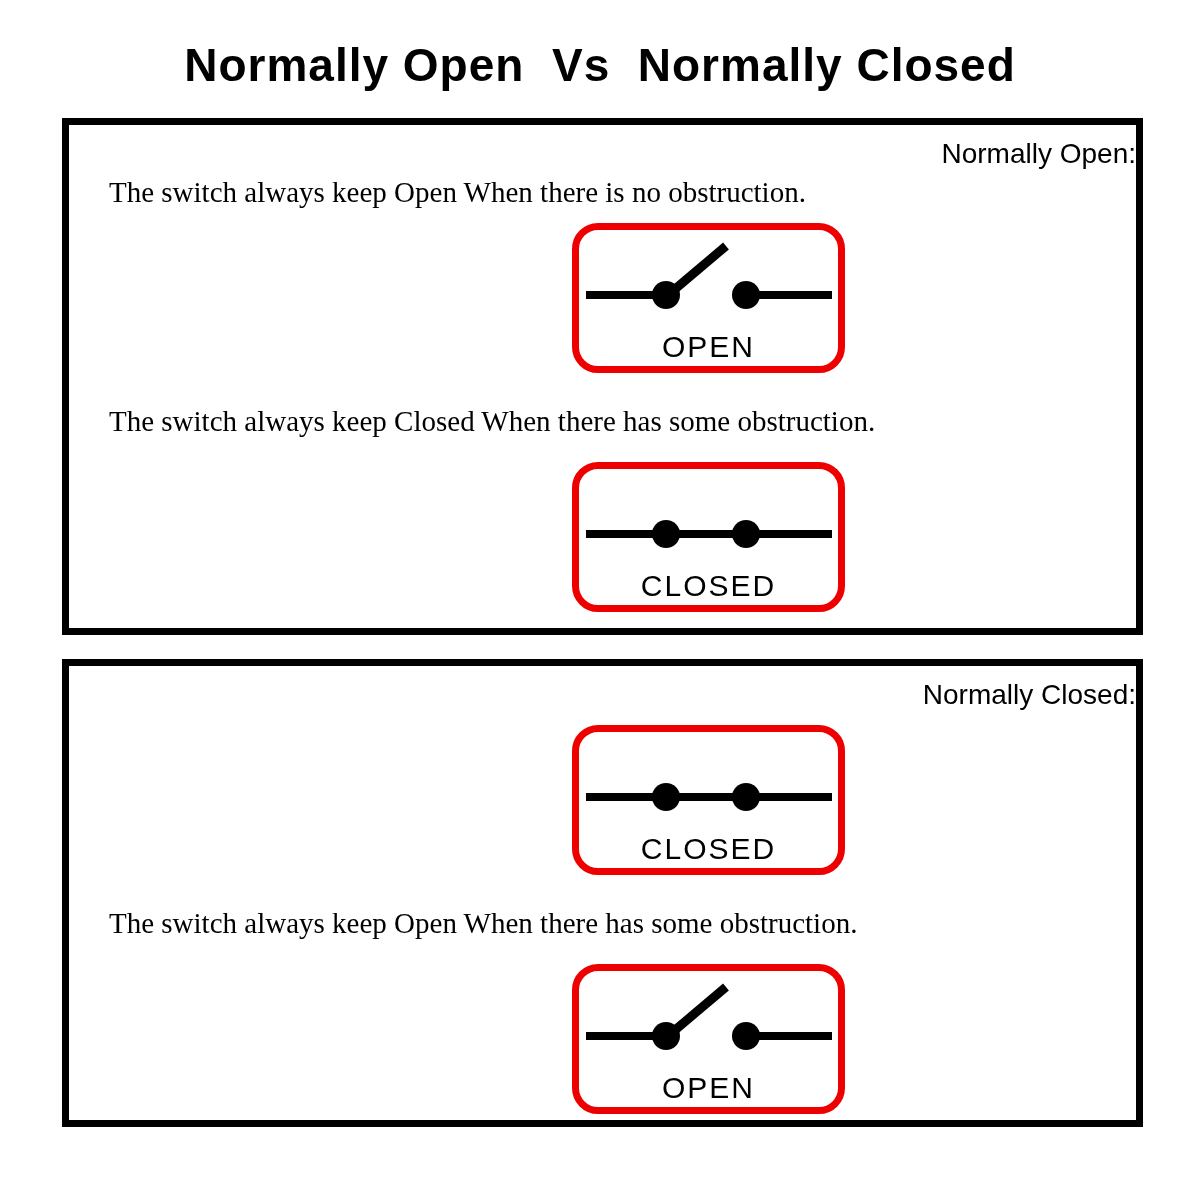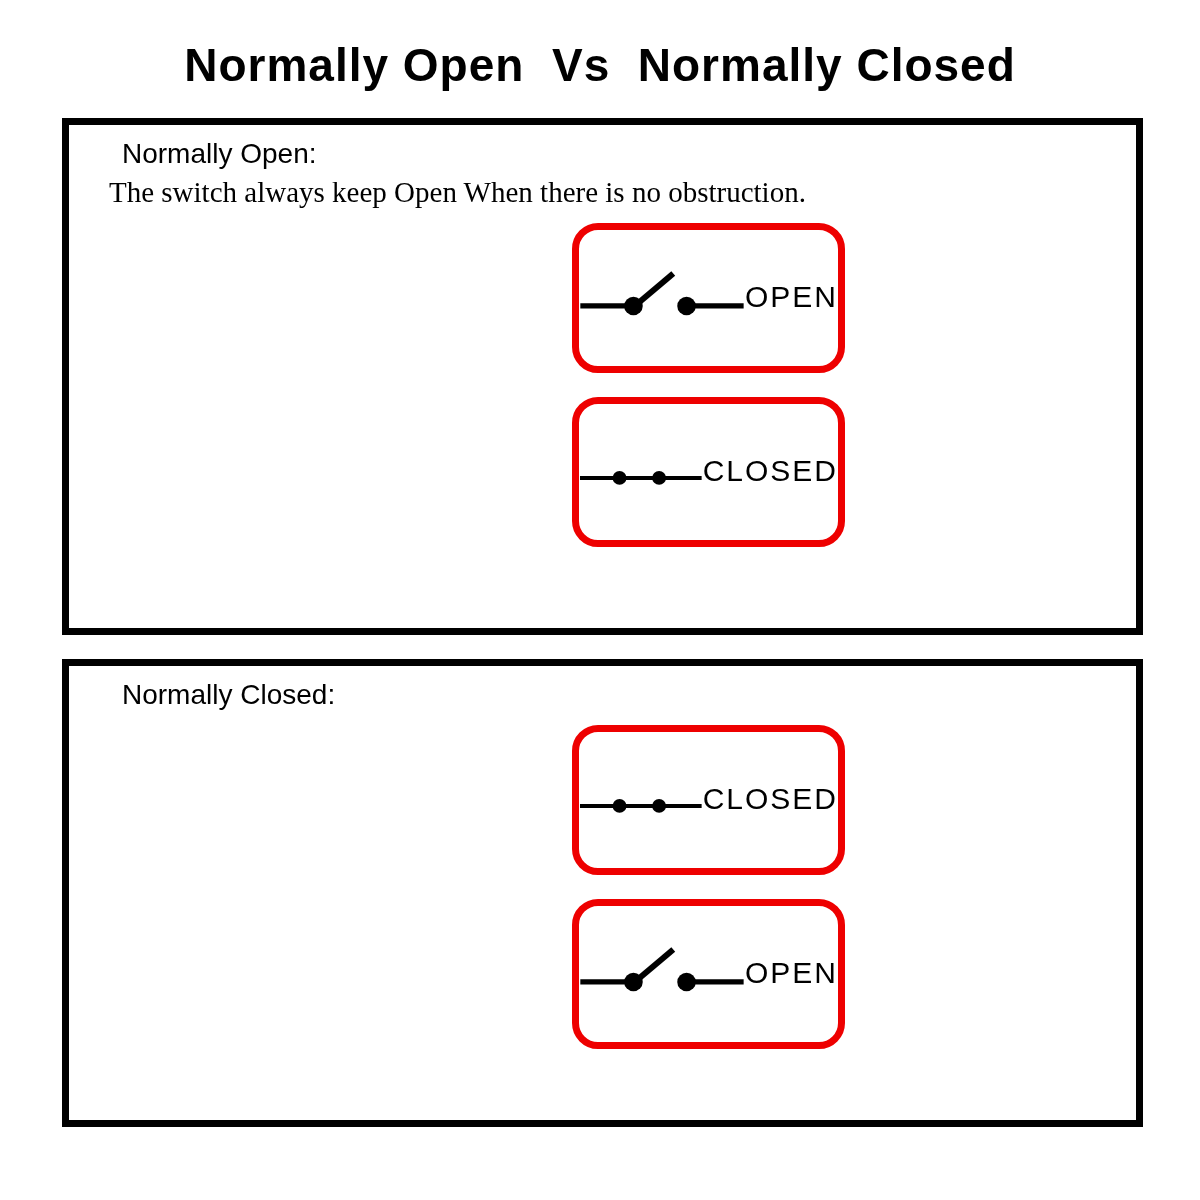--- a/index.html
+++ b/index.html
@@ -33,38 +33,40 @@
     border: 7px solid #000000;
     background: #ffffff;
     box-sizing: border-box;
   }
   .panel-1 { top: 118px; height: 517px; }
   .panel-2 { top: 659px; height: 468px; }
   .panel-heading {
     margin: 13px 0 0 53px;
     font-size: 28px;
     line-height: 32px;
+    text-align: right;
   }
   .panel-text {
     margin: 5px 0 0 40px;
     font-size: 29px;
     line-height: 34px;
     font-family: Liberation Serif, serif;
   }
   .panel-text.second { margin-top: 31px; }
   .switch-card {
     margin-top: 14px;
     margin-left: 503px;
     width: 273px;
     height: 150px;
     box-sizing: border-box;
     border: 7px solid #ee0000;
     border-radius: 26px;
     background: #ffffff;
     display: flex;
+    flex-direction: column;
     align-items: center;
     justify-content: center;
   }
   .switch-card.second { margin-top: 24px; }
   .switch-svg {
     display: block;
     width: 250px;
     height: 100px;
   }
   .switch-svg line {
@@ -98,20 +100,21 @@
         <line x1="2" y1="62" x2="82" y2="62"></line>
         <line class="mid" x1="82" y1="62" x2="162" y2="62"></line>
         <line class="lever" x1="84" y1="62" x2="142" y2="13"></line>
         <line x1="162" y1="62" x2="248" y2="62"></line>
         <circle cx="82" cy="62" r="14"></circle>
         <circle cx="162" cy="62" r="14"></circle>
       </svg>
       <div class="switch-label">OPEN</div>
     </div>
 
+    <div class="panel-text second">The switch always keep Closed When there has some obstruction.</div>
 
     <div class="switch-card second" data-state="closed">
       <svg class="switch-svg" viewBox="0 0 250 100" aria-hidden="true">
         <line x1="2" y1="62" x2="82" y2="62"></line>
         <line class="mid" x1="82" y1="62" x2="162" y2="62"></line>
         <line class="lever" x1="84" y1="62" x2="142" y2="13"></line>
         <line x1="162" y1="62" x2="248" y2="62"></line>
         <circle cx="82" cy="62" r="14"></circle>
         <circle cx="162" cy="62" r="14"></circle>
       </svg>
@@ -127,20 +130,21 @@
         <line x1="2" y1="62" x2="82" y2="62"></line>
         <line class="mid" x1="82" y1="62" x2="162" y2="62"></line>
         <line class="lever" x1="84" y1="62" x2="142" y2="13"></line>
         <line x1="162" y1="62" x2="248" y2="62"></line>
         <circle cx="82" cy="62" r="14"></circle>
         <circle cx="162" cy="62" r="14"></circle>
       </svg>
       <div class="switch-label">CLOSED</div>
     </div>
 
+    <div class="panel-text second">The switch always keep Open When there has some obstruction.</div>
 
     <div class="switch-card second" data-state="open">
       <svg class="switch-svg" viewBox="0 0 250 100" aria-hidden="true">
         <line x1="2" y1="62" x2="82" y2="62"></line>
         <line class="mid" x1="82" y1="62" x2="162" y2="62"></line>
         <line class="lever" x1="84" y1="62" x2="142" y2="13"></line>
         <line x1="162" y1="62" x2="248" y2="62"></line>
         <circle cx="82" cy="62" r="14"></circle>
         <circle cx="162" cy="62" r="14"></circle>
       </svg>

